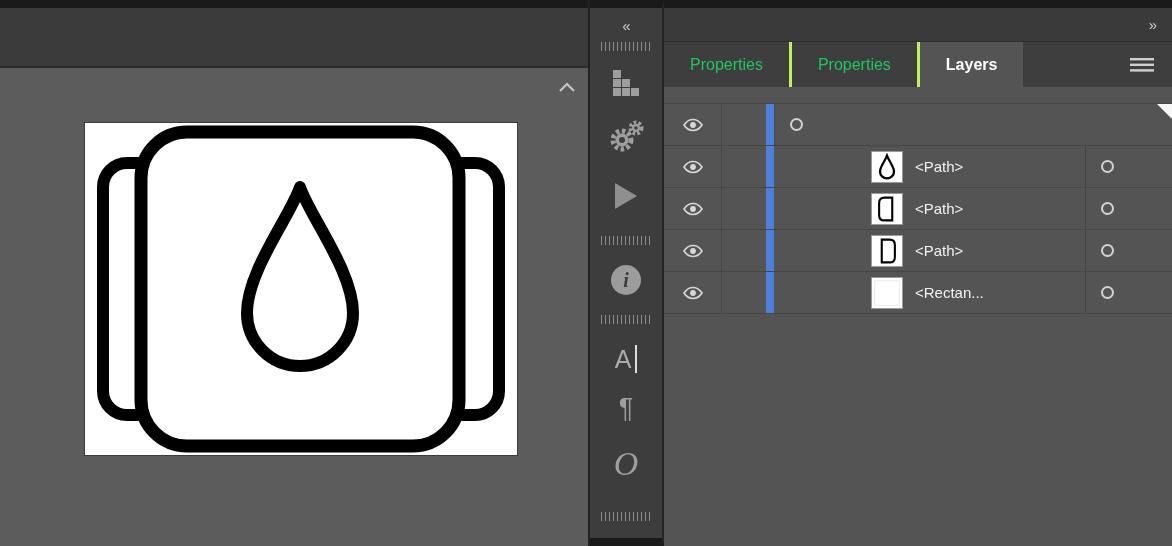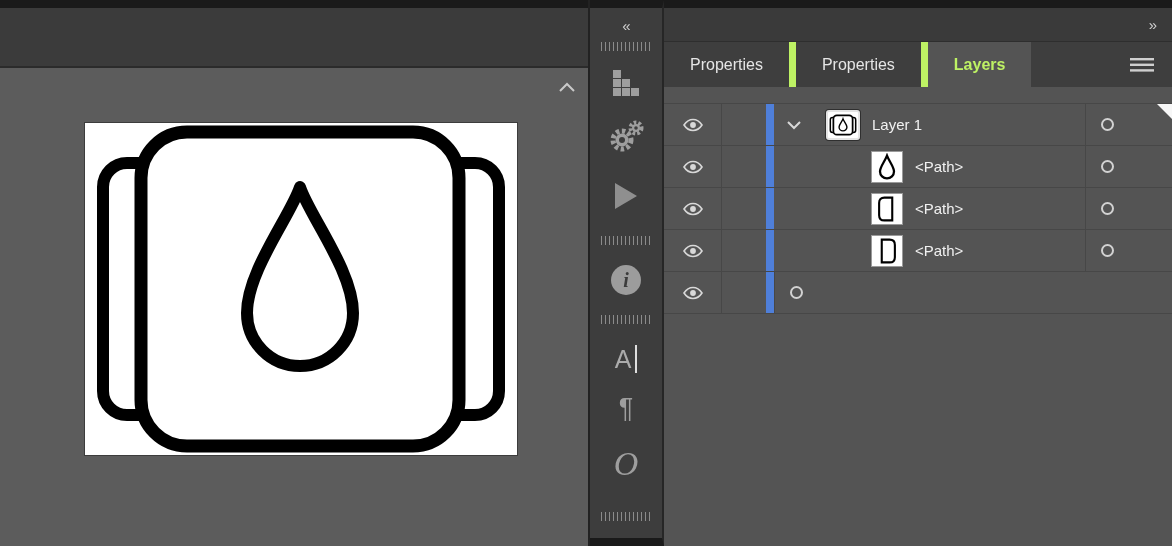--- a/index.html
+++ b/index.html
@@ -42,23 +42,23 @@
   .ic-para { margin-top:20px; font-size:27px; height:28px; }
   .ic-o { margin-top:22px; font:italic 400 34px "Liberation Serif", serif; height:40px; }
 
   
   .panel { flex:1; display:flex; flex-direction:column; background:#545454; border-top:8px solid #1a1a1a; }
   .panel-topbar { height:34px; background:#3a3a3a; border-bottom:1px solid #2e2e2e;
     display:flex; align-items:center; justify-content:flex-end; padding-right:16px;
     color:#cfcfcf; font-size:15px; letter-spacing:-1px; }
   .expand-btn { cursor:pointer; }
   .tabbar { height:45px; background:#3e3e3e; display:flex; align-items:stretch; }
-  .tab { display:flex; align-items:center; padding:0 26px; color:#e5e5e5; font-size:16px;
-    border-right:7px solid #bef264; cursor:pointer; white-space:nowrap; }
-  .tab.active { background:#545454; color:#bef264; font-weight:bold; border-right:none;justify-content:flex-end; }
+  .tab { display:flex; align-items:center; padding:0 26px; color:#22c55e; font-size:16px;
+    border-right:3px solid #bef264; cursor:pointer; white-space:nowrap; }
+  .tab.active { background:#545454; color:#ffffff; font-weight:bold; border-right:none;justify-content:flex-end; }
   .tab-menu { margin-left:auto; display:flex; align-items:center; padding-right:18px; cursor:pointer; }
 
   .panel-body { flex:1; position:relative; padding-top:16px; background:#545454; }
   .rows { position:relative; border-top:1px solid #474747; }
   .corner { position:absolute; top:0; right:0; width:0; height:0;
     border-top:15px solid #f7f7f7; border-left:15px solid transparent; z-index:2; }
 
   .row { height:42px; display:flex; align-items:stretch; border-bottom:1px solid #474747; background:#545454; }
   .col-eye { width:58px; border-right:1px solid #474747; display:flex; align-items:center; justify-content:center; cursor:pointer; }
   .col-lock { width:44px; }
@@ -186,34 +186,20 @@
 
         <div class="row">
           <div class="col-eye">
             <svg width="22" height="14" viewBox="0 0 22 14">
               <path d="M11,1.5 C5.6,1.5 2,7 2,7 C2,7 5.6,12.5 11,12.5 C16.4,12.5 20,7 20,7 C20,7 16.4,1.5 11,1.5 Z" fill="none" stroke="#d8d8d8" stroke-width="1.6"></path>
               <circle cx="11" cy="7" r="2.9" fill="#d8d8d8"></circle>
             </svg>
           </div>
           <div class="col-lock"></div>
           <div class="sel-bar"></div>
-          <div class="row-content">
-            <svg class="chev" viewBox="0 0 16 10">
-              <polyline points="2,2 8,8 14,2" fill="none" stroke="#d8d8d8" stroke-width="2"></polyline>
-            </svg>
-            <span class="thumb-layer">
-              <svg width="28" height="22" viewBox="0 0 64 50">
-                <rect x="3" y="8" width="18" height="34" rx="5" fill="#fff" stroke="#000" stroke-width="3.5"></rect>
-                <rect x="43" y="8" width="18" height="34" rx="5" fill="#fff" stroke="#000" stroke-width="3.5"></rect>
-                <rect x="10" y="3" width="44" height="44" rx="8" fill="#fff" stroke="#000" stroke-width="4"></rect>
-                <path d="M32,11 C30,17 23,24 23,29.5 A9,9 0 1 0 41,29.5 C41,24 34,17 32,11 Z" fill="#fff" stroke="#000" stroke-width="3.2"></path>
-              </svg>
-            </span>
-            <span class="row-label">Layer 1</span>
-          </div>
           <div class="col-target">
             <span class="target-circle"></span>
           </div>
         </div>
 
         <div class="row">
           <div class="col-eye">
             <svg width="22" height="14" viewBox="0 0 22 14">
               <path d="M11,1.5 C5.6,1.5 2,7 2,7 C2,7 5.6,12.5 11,12.5 C16.4,12.5 20,7 20,7 C20,7 16.4,1.5 11,1.5 Z" fill="none" stroke="#d8d8d8" stroke-width="1.6"></path>
               <circle cx="11" cy="7" r="2.9" fill="#d8d8d8"></circle>
@@ -280,20 +266,28 @@
 
         <div class="row">
           <div class="col-eye">
             <svg width="22" height="14" viewBox="0 0 22 14">
               <path d="M11,1.5 C5.6,1.5 2,7 2,7 C2,7 5.6,12.5 11,12.5 C16.4,12.5 20,7 20,7 C20,7 16.4,1.5 11,1.5 Z" fill="none" stroke="#d8d8d8" stroke-width="1.6"></path>
               <circle cx="11" cy="7" r="2.9" fill="#d8d8d8"></circle>
             </svg>
           </div>
           <div class="col-lock"></div>
           <div class="sel-bar"></div>
+          <div class="row-content">
+            <span class="thumb">
+              <svg width="28" height="28" viewBox="0 0 32 32">
+                <rect x="2" y="2" width="28" height="28" fill="#fff" stroke="#e6e6e6" stroke-width="1"></rect>
+              </svg>
+            </span>
+            <span class="row-label">&lt;Rectan...</span>
+          </div>
           <div class="col-target">
             <span class="target-circle"></span>
           </div>
         </div>
 
       </div>
     </div>
   </div>
 
 </div>

